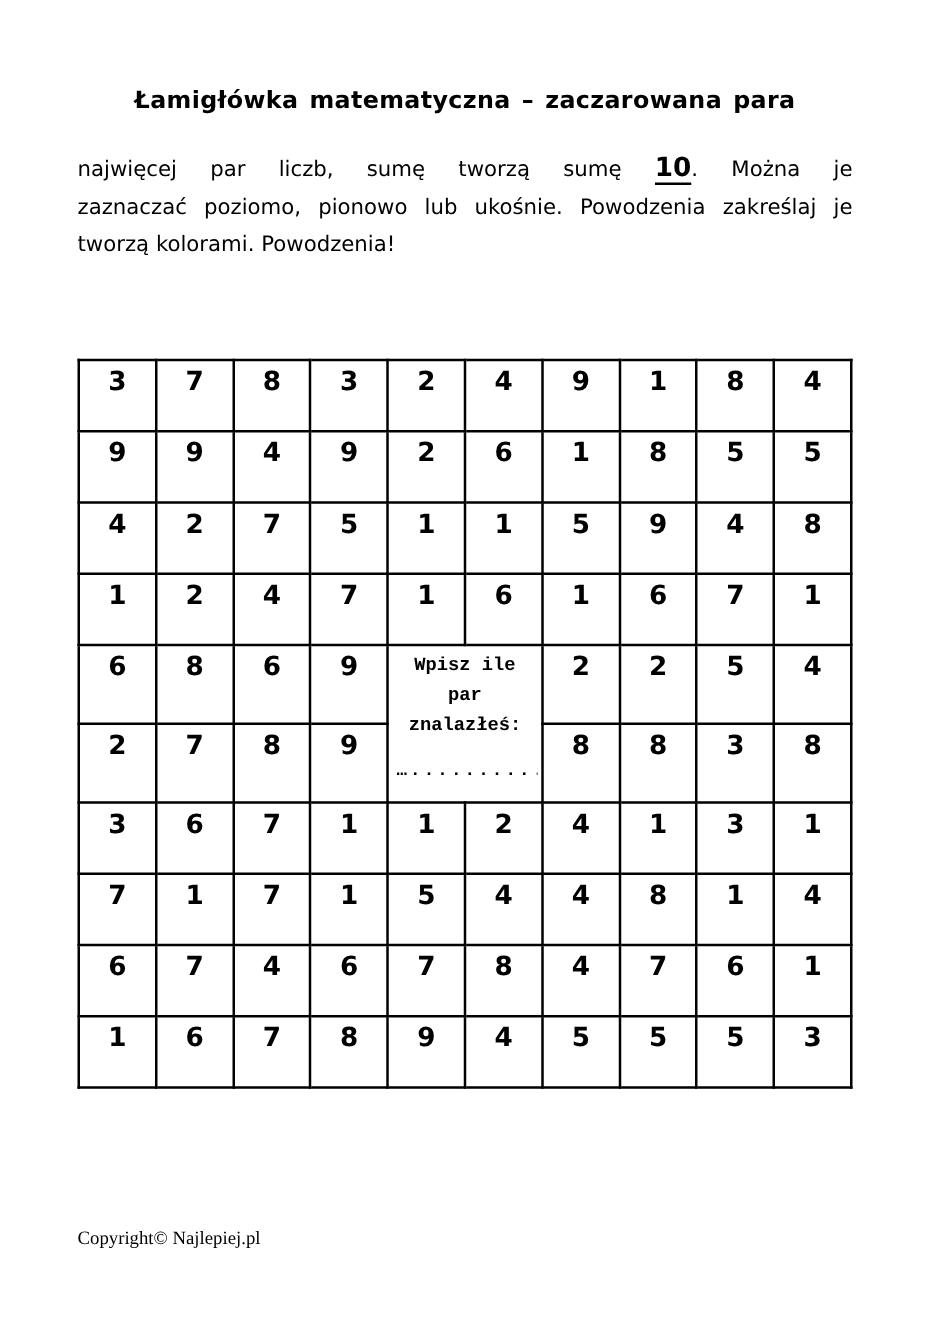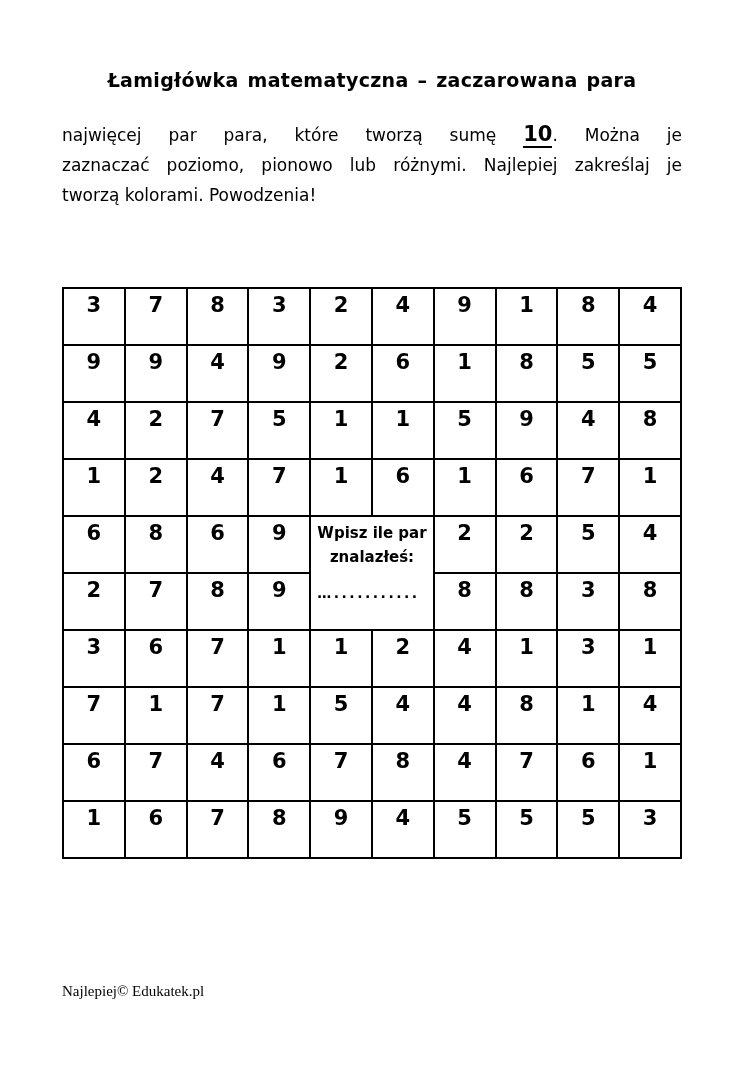--- a/index.html
+++ b/index.html
@@ -38,20 +38,21 @@
   .grid-table td {
     border:2px solid #000000;
     width:61.8px; height:57px;
     text-align:center; vertical-align:top;
     font-weight:bold; font-size:21px;
     padding-top:4px;
   }
   td.answer-cell {
     padding:4px 3px 16px 3px;
     vertical-align:top;
+    font-family:Liberation Mono, monospace;
   }
   .answer-label {
     font-weight:bold; font-size:15px; line-height:24px;
     text-align:center;
   }
   .answer-dots {
     margin-top:16px;
     text-align:left; padding-left:3px;
     font-weight:bold; font-size:14px;
     letter-spacing:2.5px;
@@ -62,22 +63,22 @@
     font-family:"Liberation Serif", serif;
     font-size:15px;
   }
 </style>
 </head>
 <body>
 
 <div class="page-title">Łamigłówka matematyczna – zaczarowana para</div>
 
 <div class="instructions">
-  <div class="instr-line"><span>najwięcej par para, które tworzą sumę</span> <span class="sum-number">10</span><span>. Można je</span></div>
-  <div class="instr-line">zaznaczać poziomo, pionowo lub różnymi.  Najlepiej zakreślaj je</div>
+  <div class="instr-line"><span>najwięcej par liczb, sumę tworzą sumę</span> <span class="sum-number">10</span><span>. Można je</span></div>
+  <div class="instr-line">zaznaczać poziomo, pionowo lub ukośnie.  Powodzenia zakreślaj je</div>
   <div class="instr-line last-line">tworzą kolorami. Powodzenia!</div>
 </div>
 
 <table class="grid-table">
   <tbody>
     <tr>
       <td>3</td>
       <td>7</td>
       <td>8</td>
       <td>3</td>
@@ -192,13 +193,13 @@
       <td>9</td>
       <td>4</td>
       <td>5</td>
       <td>5</td>
       <td>5</td>
       <td>3</td>
     </tr>
   </tbody>
 </table>
 
-<div class="copyright">Najlepiej© Edukatek.pl</div>
+<div class="copyright">Copyright© Najlepiej.pl</div>
 
 </body></html>

